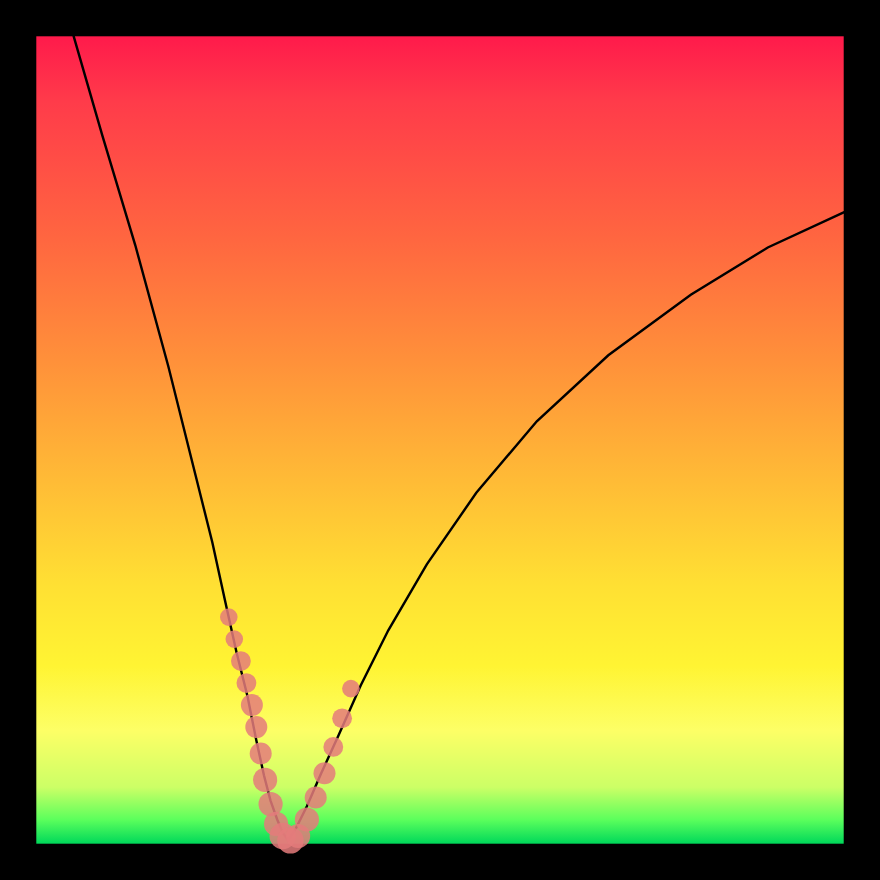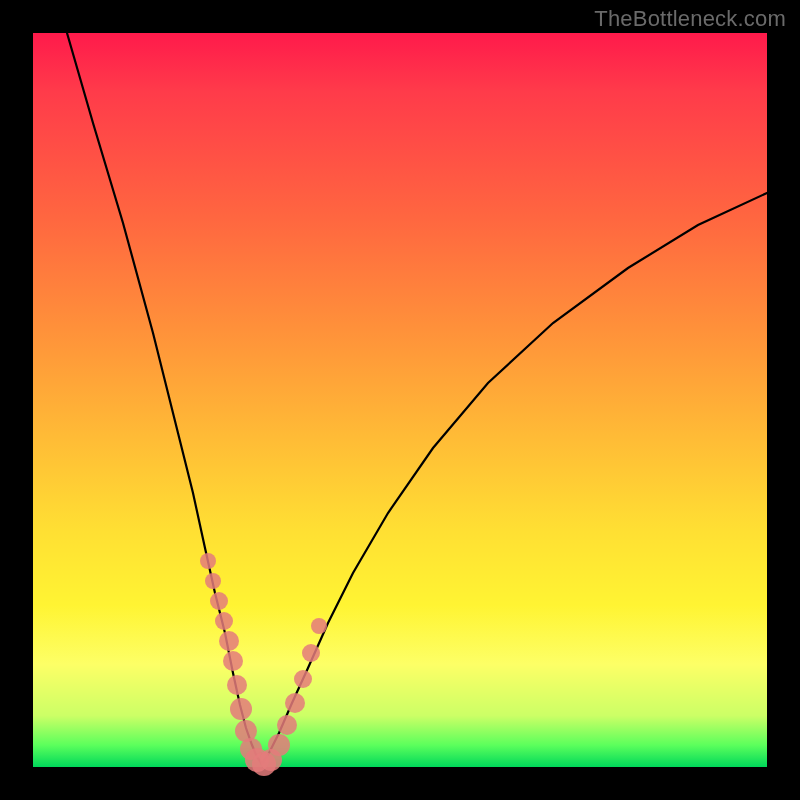--- a/index.html
+++ b/index.html
@@ -94,14 +94,13 @@
           <circle cx="238" cy="727" r="11" class="dot"></circle>
           <circle cx="246" cy="712" r="11" class="dot"></circle>
           <circle cx="254" cy="692" r="10" class="dot"></circle>
           <circle cx="262" cy="670" r="10" class="dot"></circle>
           <circle cx="270" cy="646" r="9" class="dot"></circle>
           <circle cx="278" cy="620" r="9" class="dot"></circle>
           <circle cx="286" cy="593" r="8" class="dot"></circle>
         </g>
     </svg>
   </div>
-  <div class="watermark">TheBottleneck.com</div>
 </div>
 
 </body></html>

